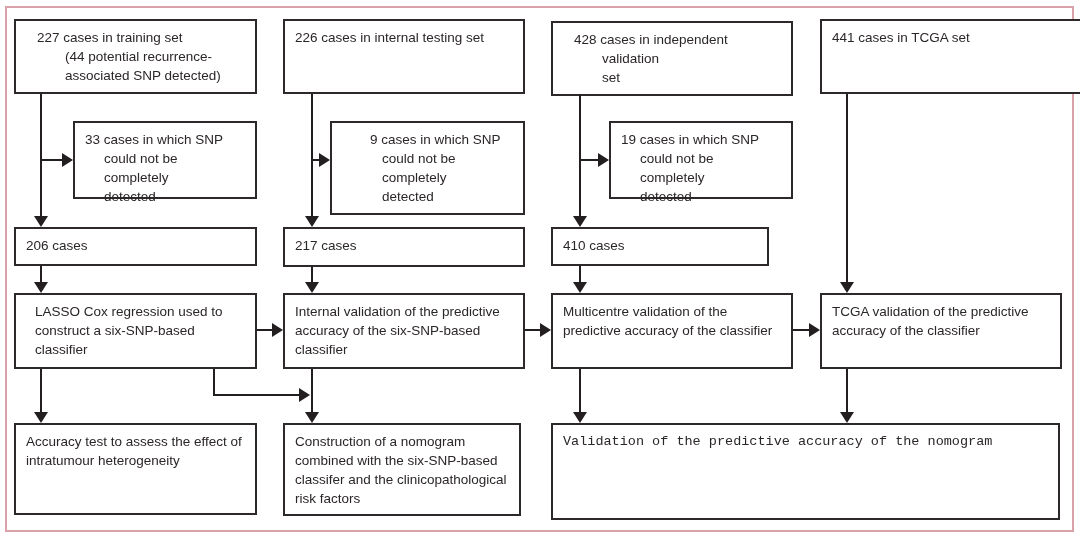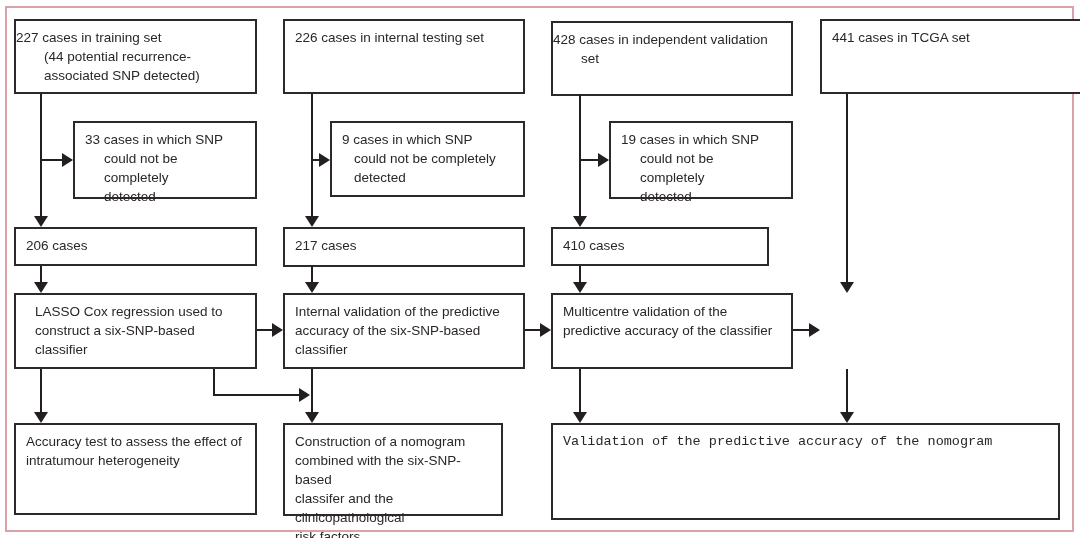--- a/index.html
+++ b/index.html
@@ -25,21 +25,21 @@
     background: #ffffff;
     box-sizing: border-box;
   }
   .box-label {
     font-size: 13.5px;
     line-height: 19px;
     color: #2b2627;
     padding: 7px 10px 0 10px;
     white-space: pre-line;
   }
-  .hang28 .box-label { padding-left: 28px; text-indent: -28px; }
+  .hang28 .box-label { padding-left: 49px; text-indent: -28px; }
   .hang19 .box-label { padding-left: 29px; text-indent: -19px; }
   .hang12 .box-label { padding-left: 22px; text-indent: -12px; }
   .ln { position: absolute; background: #231f20; }
   .arr-d {
     position: absolute; width: 0; height: 0;
     border-left: 7px solid transparent;
     border-right: 7px solid transparent;
     border-top: 11px solid #231f20;
   }
   .arr-r {
@@ -69,21 +69,21 @@
   </div>
   <div class="box" style="left:820px;top:19px;width:284px;height:75px;">
     <div class="box-label">441 cases in TCGA set</div>
   </div>
 
   <div class="box hang19" style="left:73px;top:121px;width:184px;height:78px;">
     <div class="box-label">33 cases in which SNP
 could not be completely
 detected</div>
   </div>
-  <div class="box hang12" style="left:330px;top:121px;width:195px;height:76px;">
+  <div class="box hang12" style="left:330px;top:121px;width:195px;height:94px;padding-left:28px;">
     <div class="box-label">9 cases in which SNP
 could not be completely
 detected</div>
   </div>
   <div class="box hang19" style="left:609px;top:121px;width:184px;height:78px;">
     <div class="box-label">19 cases in which SNP
 could not be completely
 detected</div>
   </div>
 
@@ -103,26 +103,30 @@
   </div>
   <div class="box" style="left:283px;top:293px;width:242px;height:76px;">
     <div class="box-label">Internal validation of the predictive
 accuracy of the six-SNP-based
 classifier</div>
   </div>
   <div class="box" style="left:551px;top:293px;width:242px;height:76px;">
     <div class="box-label">Multicentre validation of the
 predictive accuracy of the classifier</div>
   </div>
+  <div class="box" style="left:820px;top:293px;width:242px;height:76px;">
+    <div class="box-label">TCGA validation of the predictive
+accuracy of the classifier</div>
+  </div>
 
   <div class="box" style="left:14px;top:423px;width:243px;height:92px;">
     <div class="box-label">Accuracy test to assess the effect of
 intratumour heterogeneity</div>
   </div>
-  <div class="box" style="left:283px;top:423px;width:220px;height:93px;">
+  <div class="box" style="left:283px;top:423px;width:238px;height:93px;">
     <div class="box-label">Construction of a nomogram
 combined with the six-SNP-based
 classifer and the clinicopathological
 risk factors</div>
   </div>
   <div class="box" style="left:551px;top:423px;width:509px;height:97px;font-family:Liberation Mono, monospace;">
     <div class="box-label">Validation of the predictive accuracy of the nomogram</div>
   </div>
 
   <div class="ln" style="left:40px;top:94px;width:2px;height:123px;"></div>

